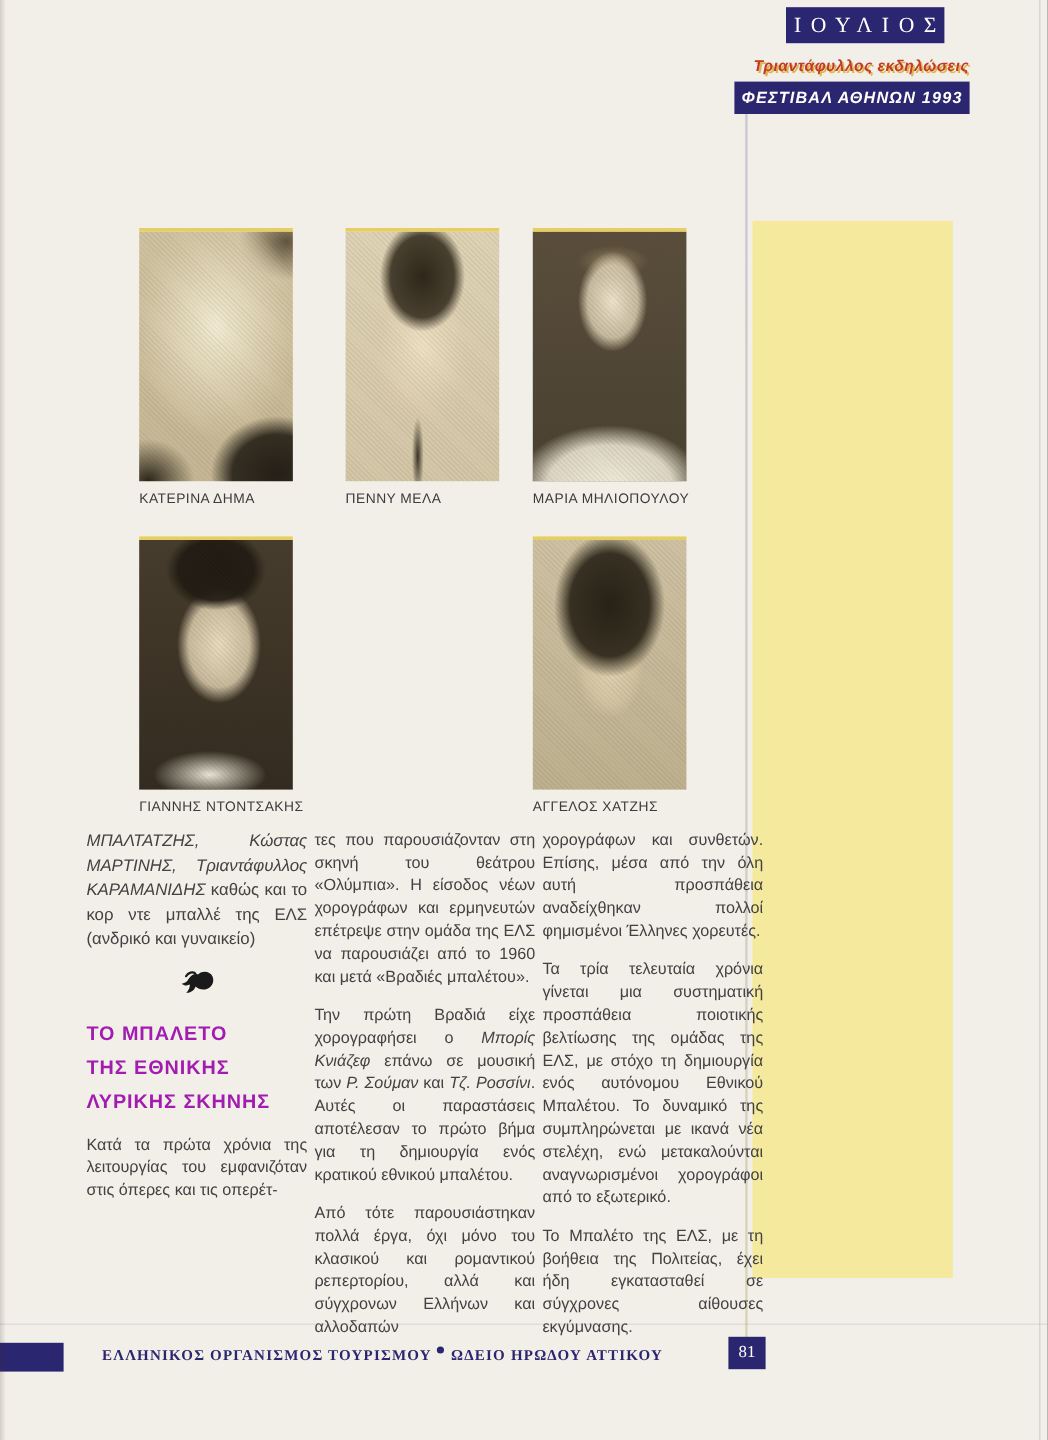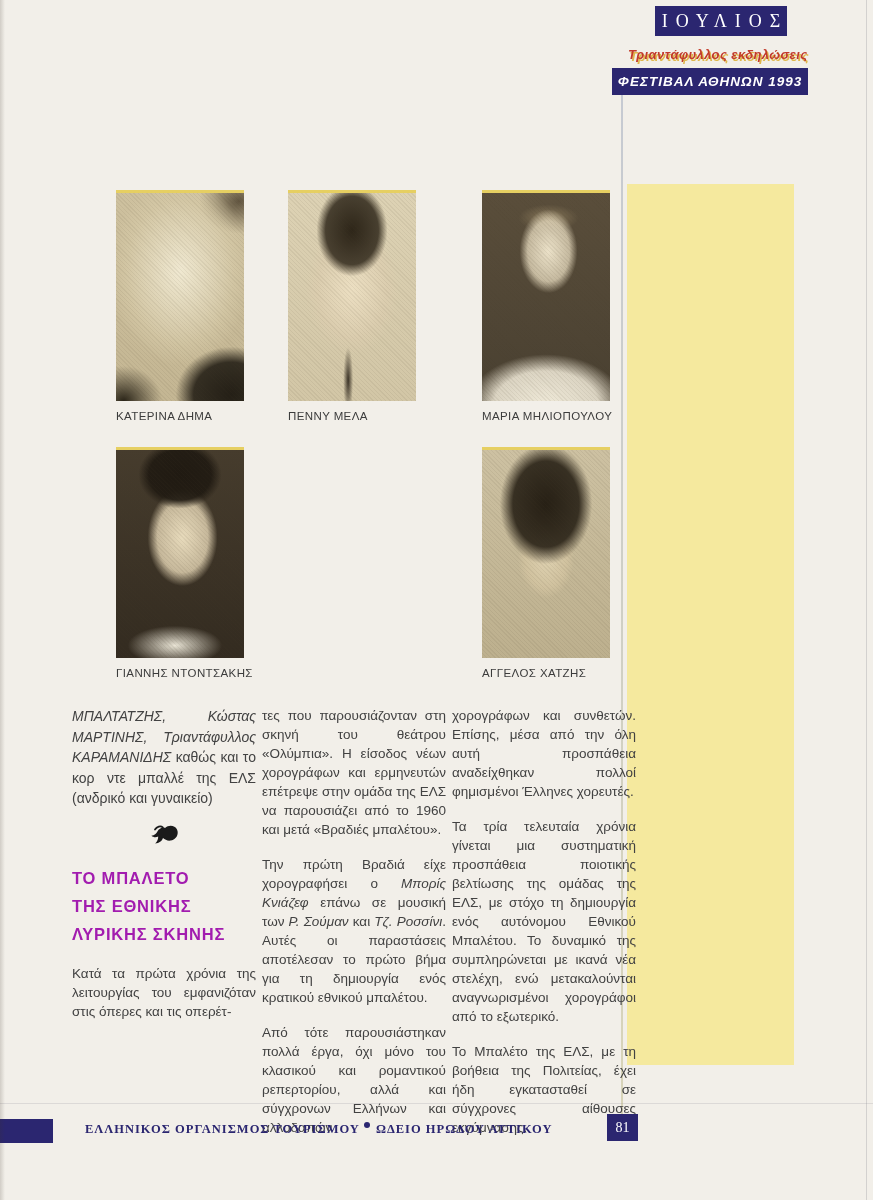--- a/index.html
+++ b/index.html
@@ -56,21 +56,21 @@
     position:absolute;left:621px;top:95px;width:2px;height:1020px;
     background:linear-gradient(#c6cad2,#d8d4b8);
   }
   .yellow-band{
     position:absolute;left:627px;top:184px;width:167px;height:881px;
     background:var(--yellow);
   }
 
   
   .cell{position:absolute;width:128px;}
-  .c1{left:116px}.c2{left:288px}.c3{left:482px}
+  .c1{left:116px}.c2{left:288px}.c3{left:444px}
   .r1{top:190px}.r2{top:447px}
   .photo{
     width:128px;height:208px;border-top:3px solid #e6cf62;
     position:relative;box-sizing:content-box;
   }
   .photo::after{ 
     content:"";position:absolute;inset:0;
     background:repeating-linear-gradient(45deg,rgba(70,60,40,.07) 0 1px,transparent 1px 3px);
     pointer-events:none;
   }
@@ -106,21 +106,21 @@
     linear-gradient(#cdc1a2,#bdb08e);}
   .caption{
     margin-top:9px;font-size:11.5px;letter-spacing:.4px;color:#3c3c3c;
     white-space:nowrap;
   }
 
   
   .col{position:absolute;top:690px;width:184px;text-align:justify;
     font-size:13.5px;line-height:19px;color:#424242;}
   .col-1{left:72px}.col-2{left:262px}.col-3{left:452px}
-  .col p{margin:16px 0 13px 0;}
+  .col p{margin:0 0 13px 0;}
   .it{font-style:italic;}
   .bd{font-weight:bold;}
   .credits{font-size:14px;line-height:20.5px;}
   .ornament{display:block;text-align:center;margin:14px 0 10px 0;}
   .article-heading{
     font-weight:bold;font-size:16.5px;line-height:28px;letter-spacing:.8px;
     color:#a21caf;text-align:left;margin:0 0 12px 0;
   }
   .article-heading span{display:block;}
 

